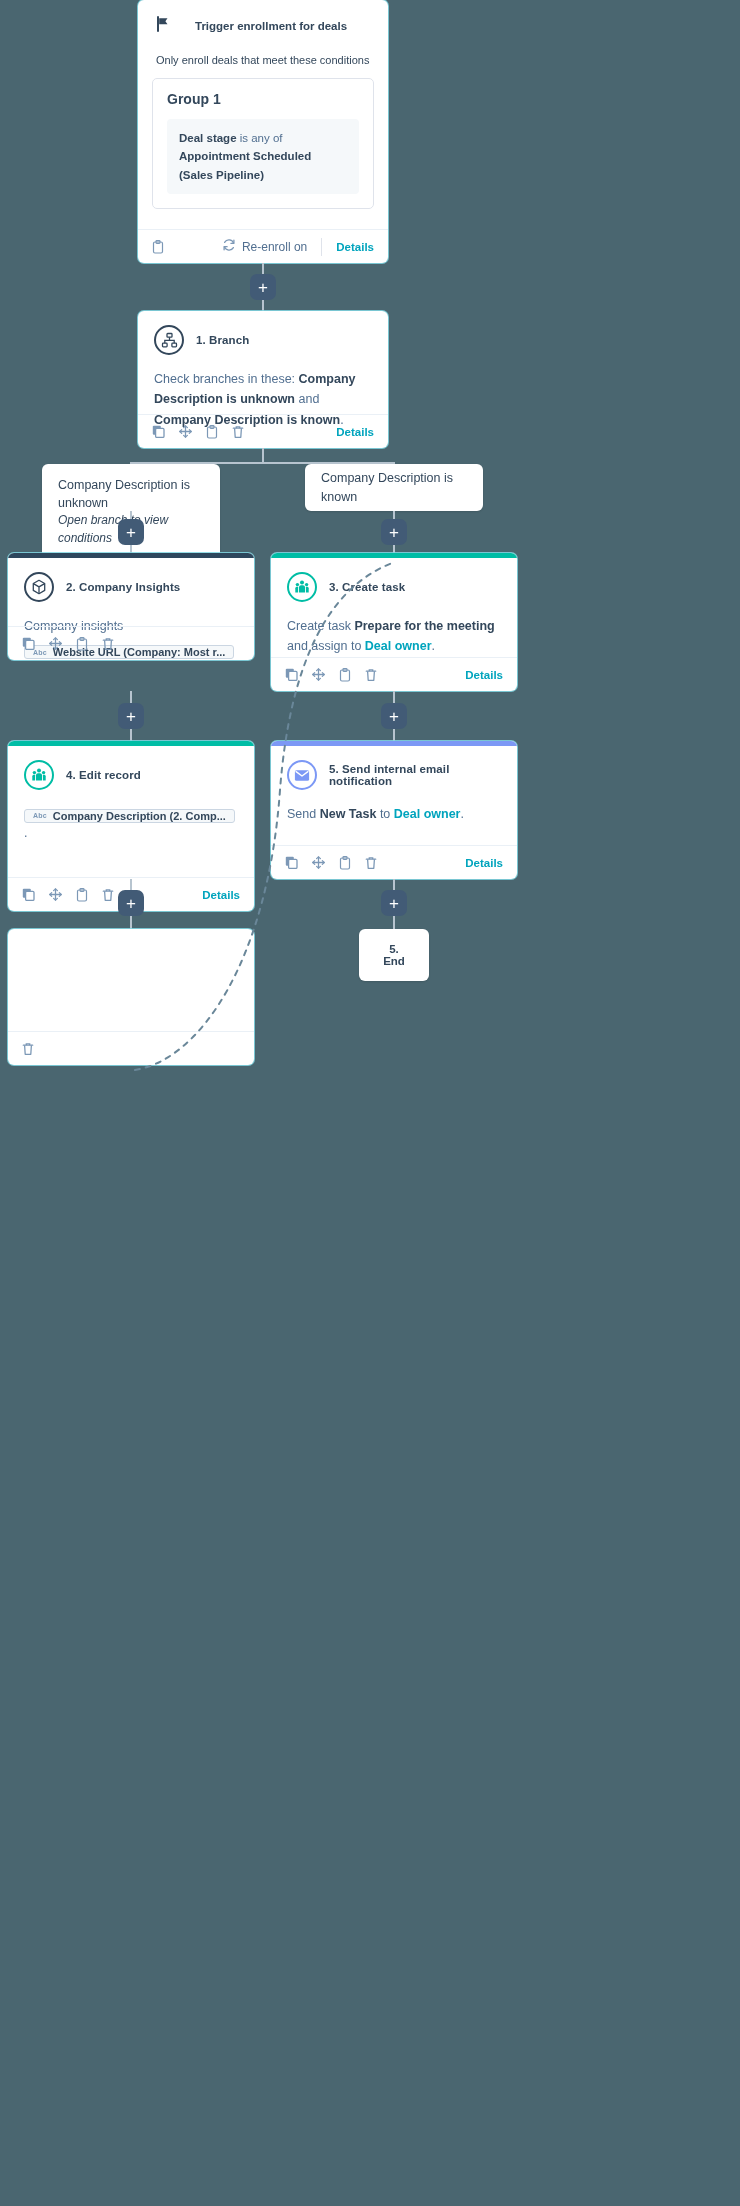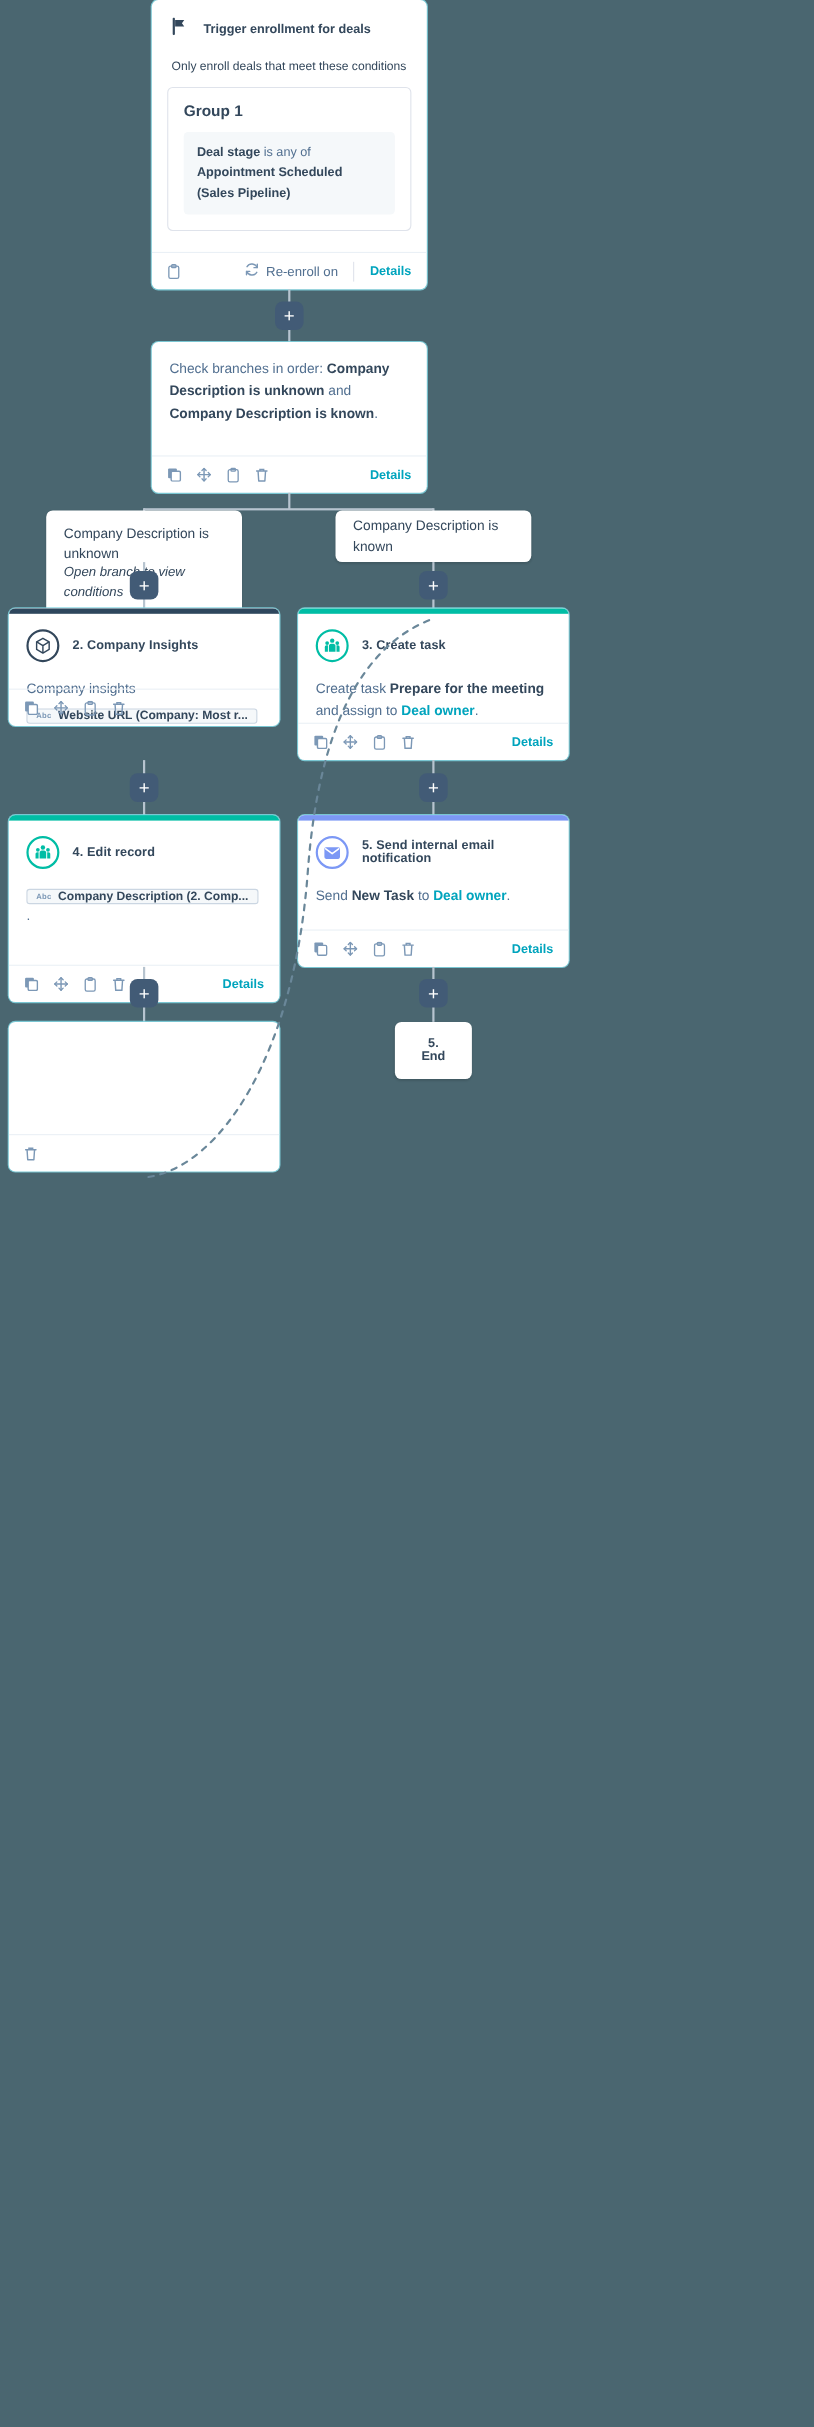--- a/index.html
+++ b/index.html
@@ -96,21 +96,21 @@
     cursor: pointer;
   }
   .reenroll {
     display: flex; align-items: center; gap: 6px;
     font-size: 12px; color: #516f90;
   }
   .vdiv { width: 1px; height: 18px; background: #dfe3eb; }
 
   
   .trig-head {
-    display: flex; align-items: center; gap: 14px;
+    display: flex; align-items: center; gap: 24px;
     padding: 16px 34px 0 18px;
   }
   .trig-title { font-size: 11.5px; font-weight: bold; color: #33475b; }
   .trig-sub {
     font-size: 11px; font-weight: normal; color: #33475b;
     padding: 0 18px; margin-top: 18px;
   }
   .group-box {
     margin: 12px 14px 0 14px;
     border: 1px solid #dfe3eb;
@@ -226,22 +226,33 @@
     </div>
   </div>
 
   <div class="vline" style="left:262px; top:263px; height:48px;"></div>
   <div class="plus" style="left:250px; top:274px;">
       <span>+</span>
     </div>
 
   <div class="card" style="left:138px; top:311px; width:250px; height:137px;">
     <div class="card-pad">
+      <div class="card-head">
+        <span class="icon-circle">
+          <svg width="17" height="17" viewBox="0 0 17 17">
+            <rect x="6" y="1.5" width="5" height="3.6" rx="0.7" fill="none" stroke="#33475b" stroke-width="1.3"></rect>
+            <rect x="1.5" y="11.2" width="4.6" height="3.6" rx="0.7" fill="none" stroke="#33475b" stroke-width="1.3"></rect>
+            <rect x="10.9" y="11.2" width="4.6" height="3.6" rx="0.7" fill="none" stroke="#33475b" stroke-width="1.3"></rect>
+            <path d="M8.5 5.2v3.2M3.8 11.2V8.4h9.4v2.8M3.8 8.4h9.4" fill="none" stroke="#33475b" stroke-width="1.3"></path>
+          </svg>
+        </span>
+        <span class="card-title">1. Branch</span>
+      </div>
       <div class="body-text">
-        <span>Check branches in order: </span><b>Company Description is unknown</b><span> and </span><b>Company Description is known</b><span>.</span>
+        <span>Check branches in these: </span><b>Company Description is unknown</b><span> and </span><b>Company Description is known</b><span>.</span>
       </div>
     </div>
     <div class="card-footer">
       <span class="footer-icon">
         <svg width="13" height="13" viewBox="0 0 13 13">
           <rect x="0.8" y="0.8" width="8" height="9" rx="1" fill="#7c98b6"></rect>
           <rect x="3.6" y="3.4" width="8.4" height="9" rx="1.2" fill="#fff" stroke="#7c98b6" stroke-width="1.3"></rect>
         </svg>
       </span>
       <span class="footer-icon">

